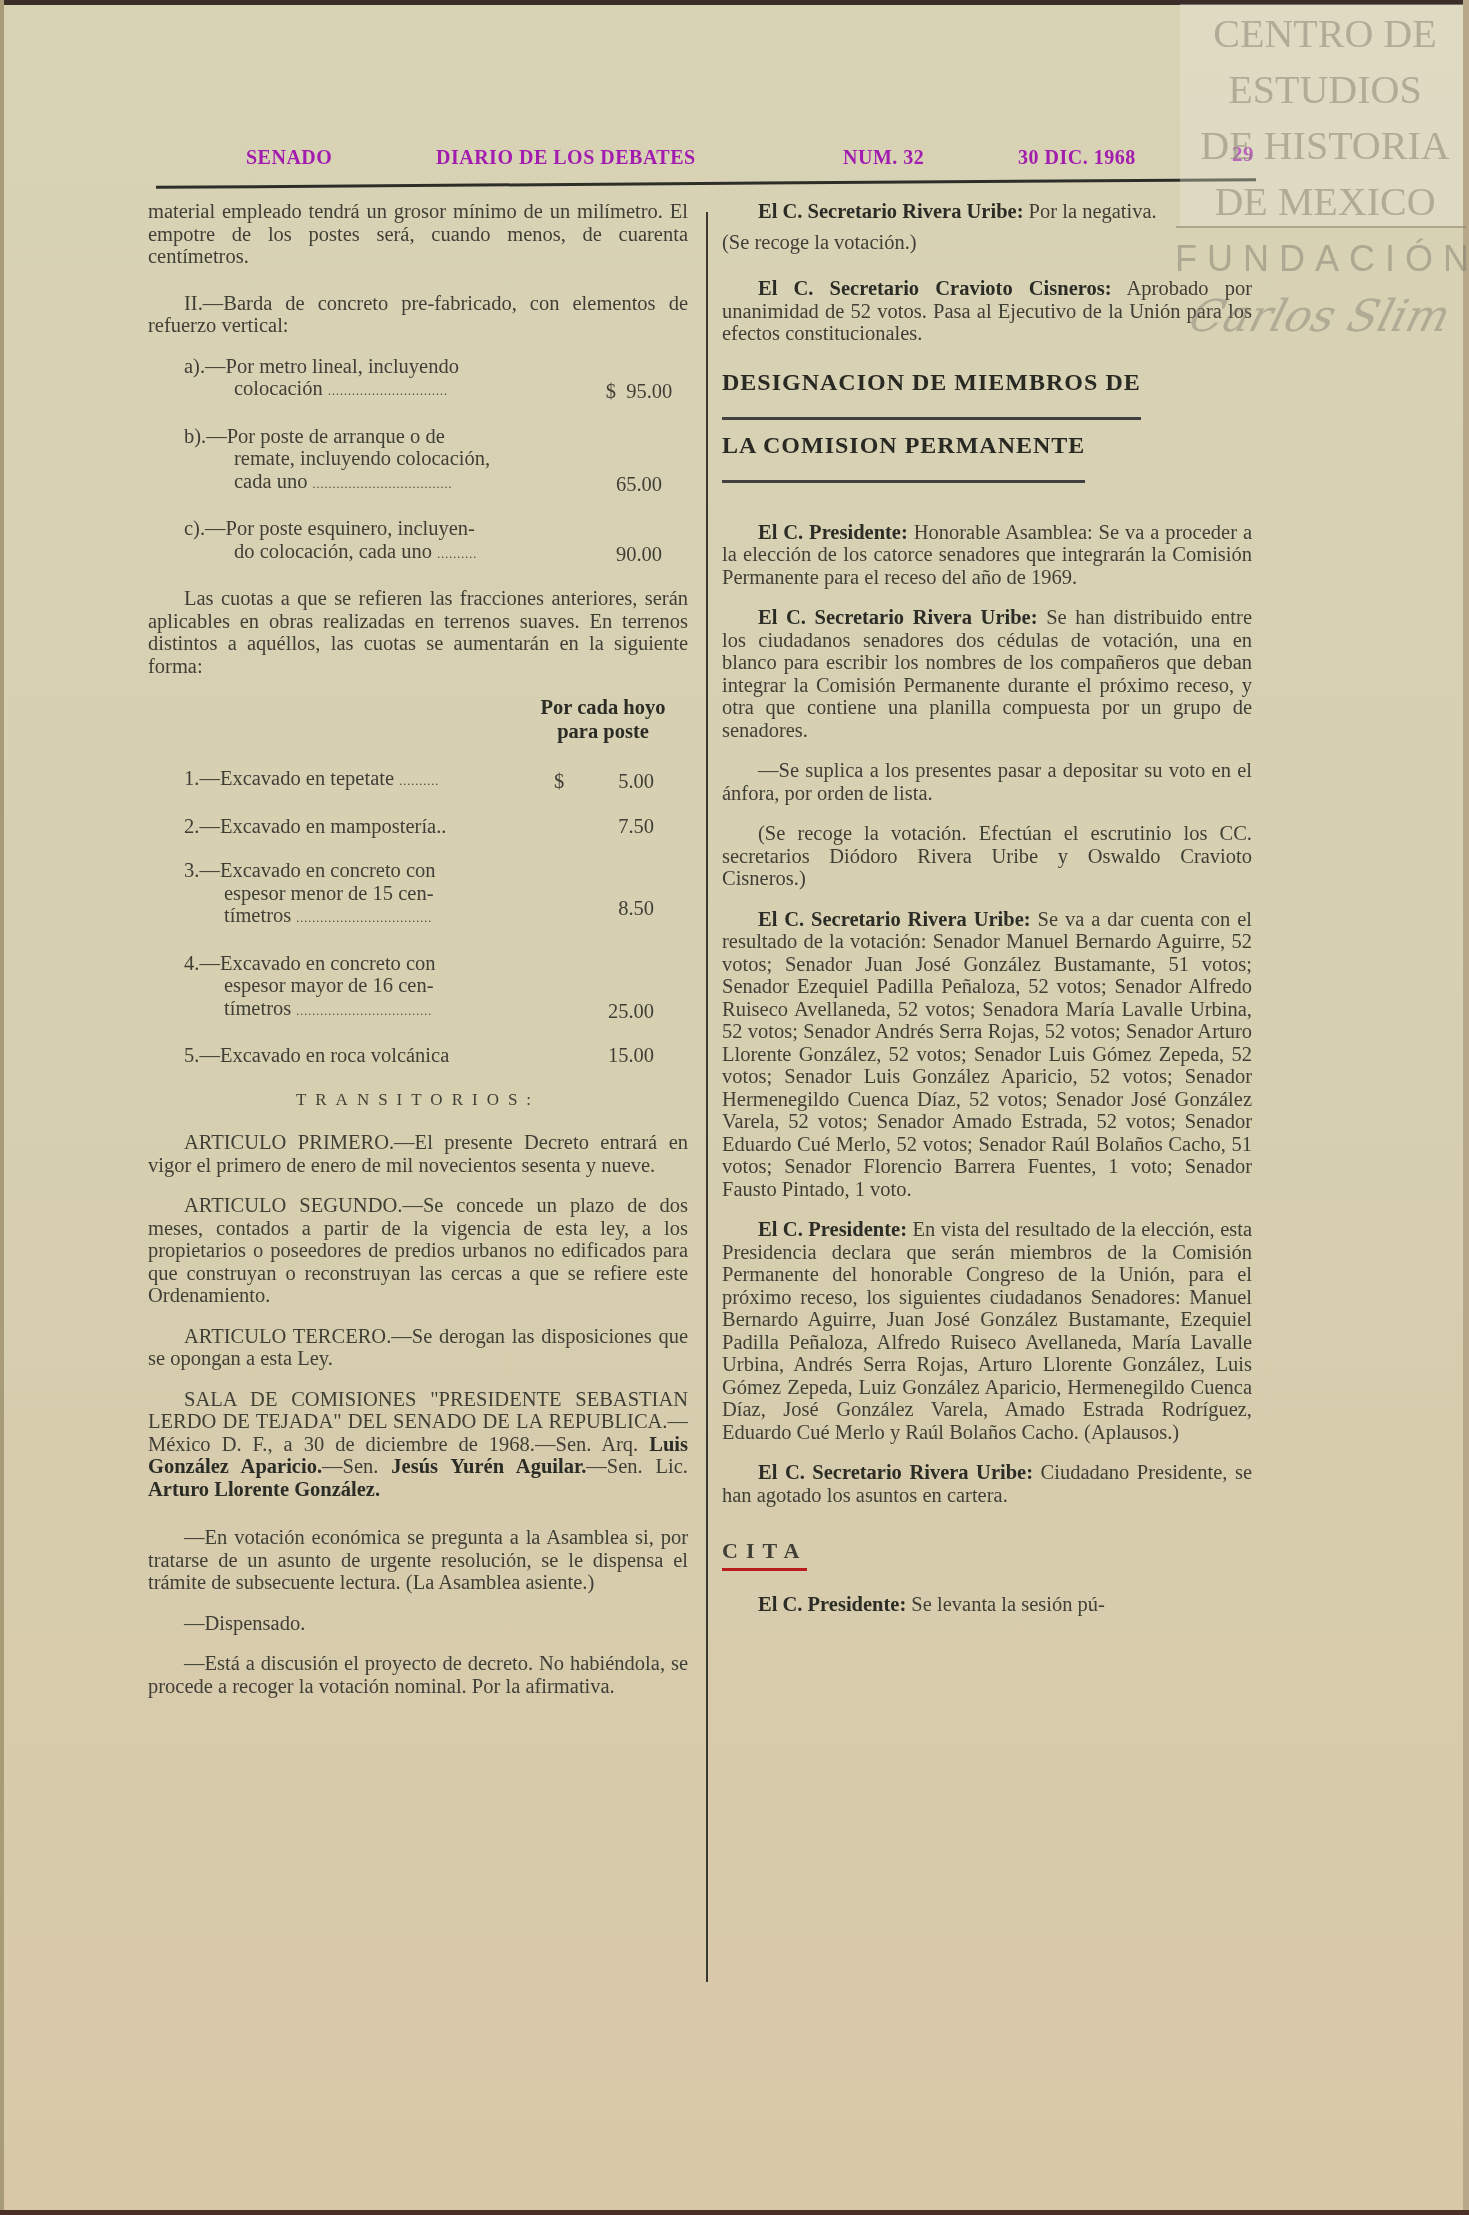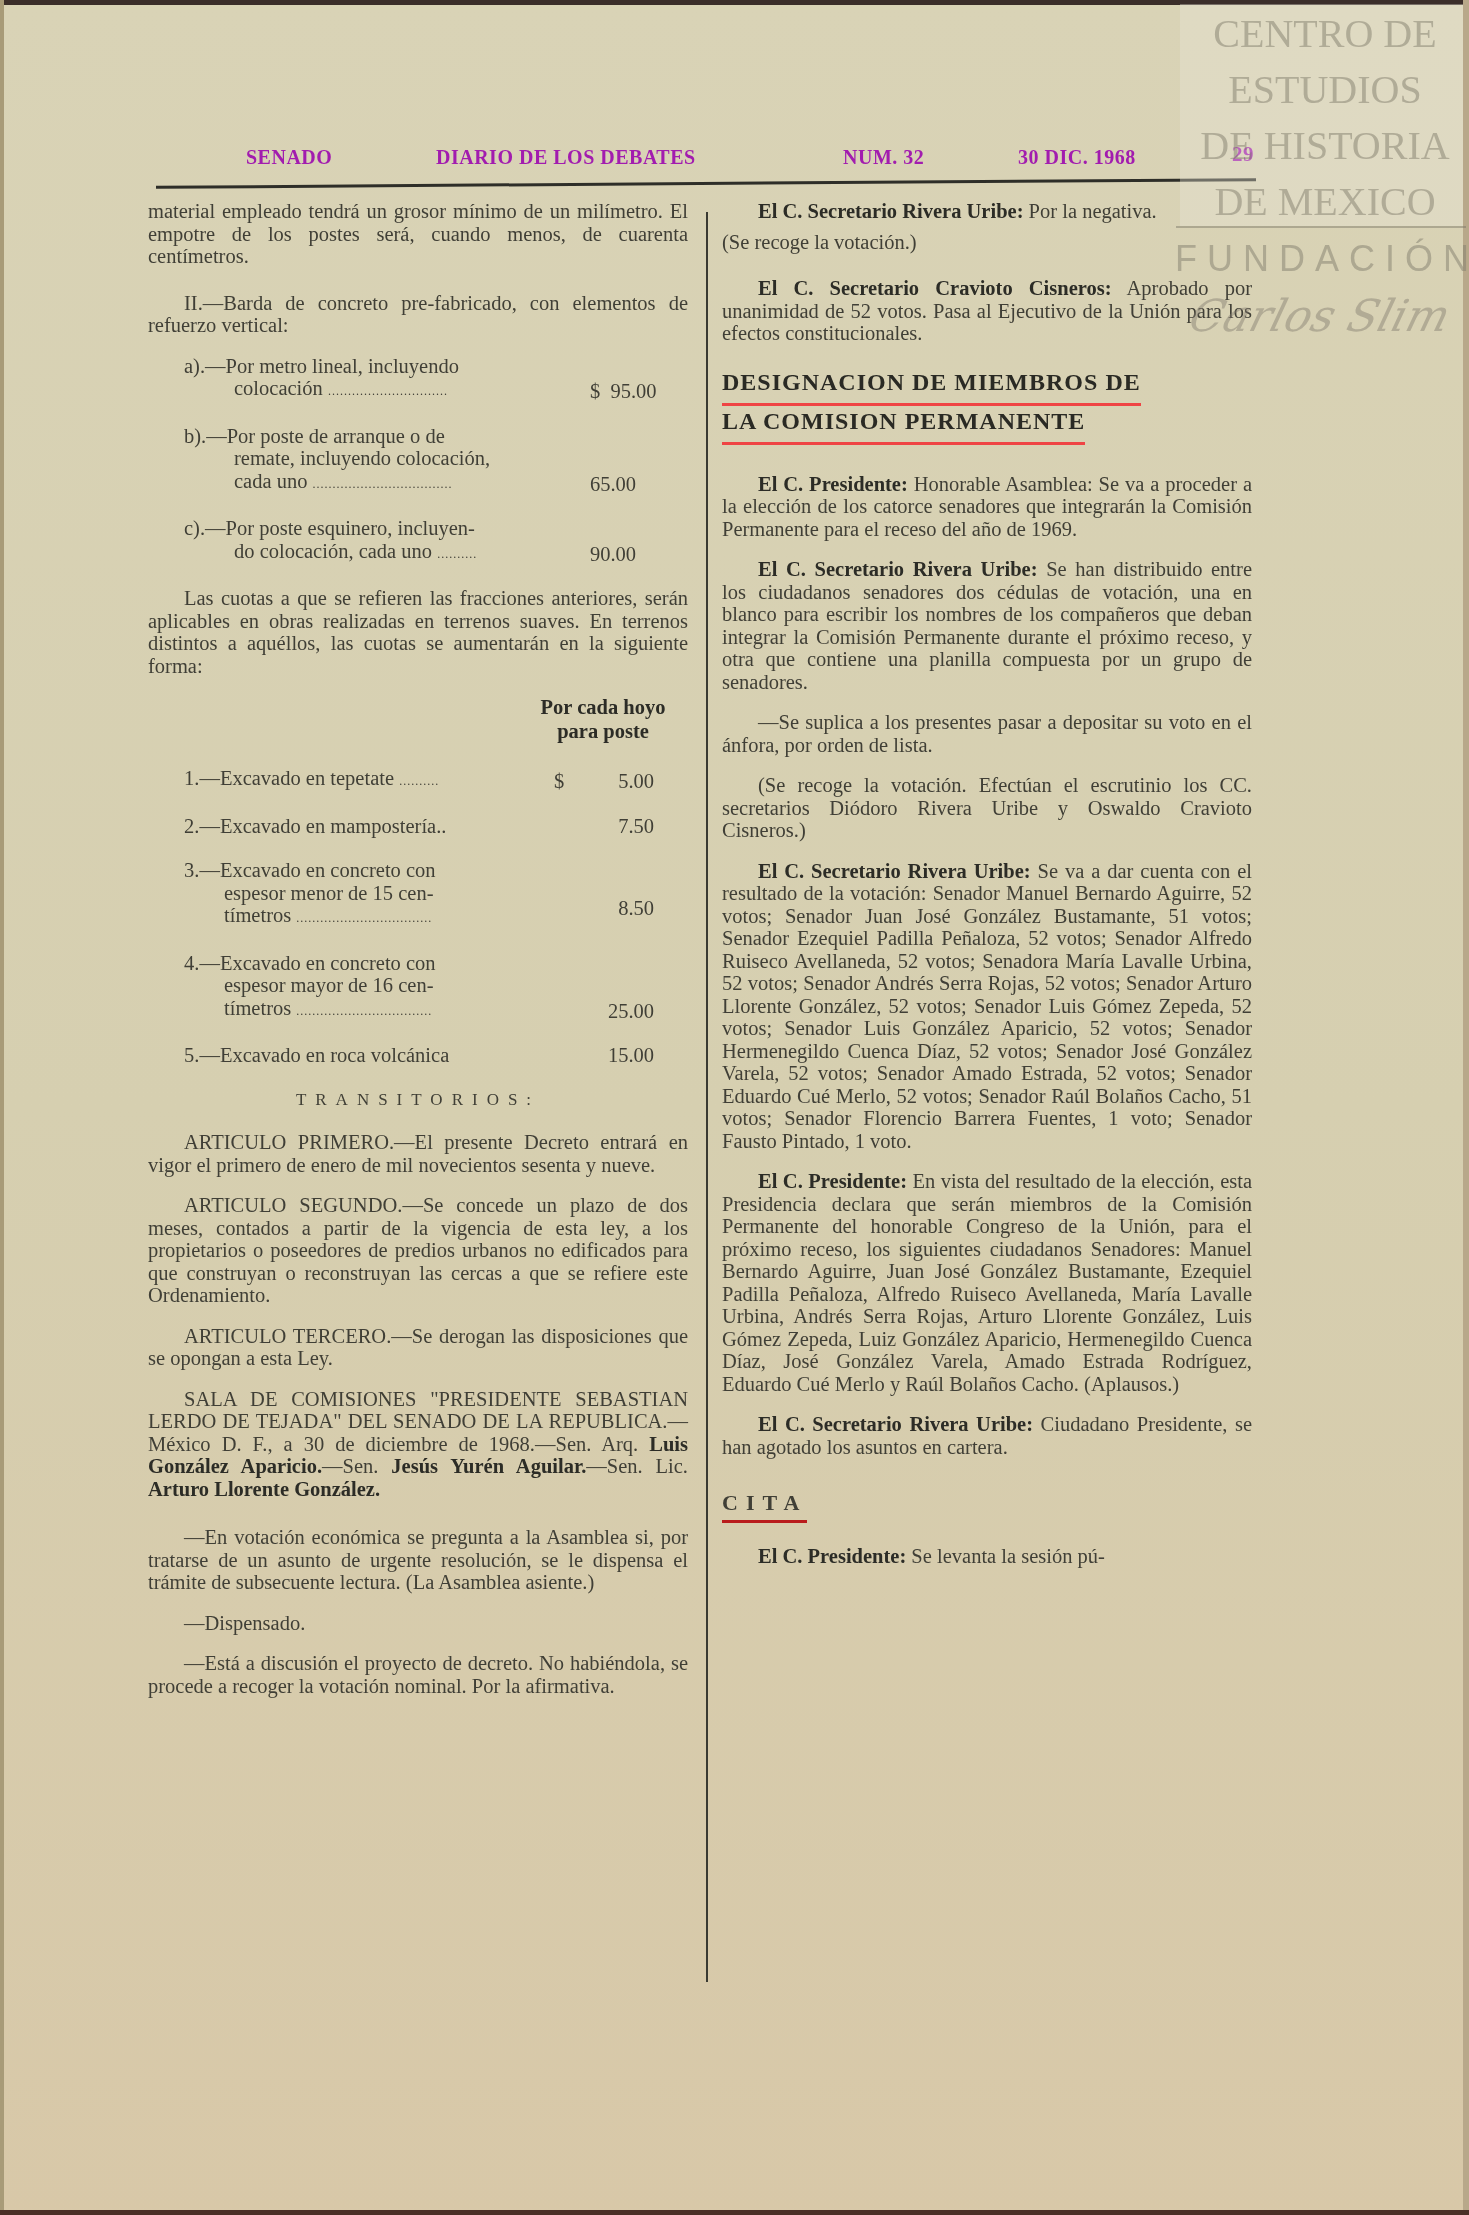--- a/index.html
+++ b/index.html
@@ -31,36 +31,36 @@
   .col-divider { position: absolute; left: 706px; top: 212px; width: 2px; height: 1770px; background: #3a3a32; }
 
   p { margin: 0 0 18px 0; text-align: justify; }
   .indent { text-indent: 36px; }
   .center { text-align: left; }
   .b { font-weight: bold; color: #2c2c26; }
 
   .item { display: flex; justify-content: space-between; align-items: flex-end; margin: 0 0 22px 0; }
   .item .txt { width: 450px; padding-left: 36px; box-sizing: border-box; }
   .item .txt .cont { display: block; padding-left: 50px; }
-  .item .amt { width: 100px; text-align: left; white-space: nowrap; }
+  .item .amt { width: 100px; text-align: center; white-space: nowrap; }
   .dots { letter-spacing: 1px; font-size: 12px; }
 
   .exc { display: flex; justify-content: space-between; align-items: flex-end; margin: 0 0 22px 0; }
   .exc .txt { width: 396px; padding-left: 36px; box-sizing: border-box; }
   .exc .txt .cont { display: block; padding-left: 40px; }
   .exc .dollar { width: 30px; text-align: center; }
   .exc .amt { width: 80px; text-align: right; margin-right: 34px; }
 
   .colhead { text-align: right; font-weight: bold; margin: 8px 0 24px 0; padding-right: 0; line-height: 24px; color: #2c2c26; }
   .colhead span { display: block; text-align: center; width: 170px; margin-left: auto; }
 
   .trans-title { letter-spacing: 9px; text-align: center; font-size: 17px; margin: 6px 0 20px 0; }
   .sec-head { font-weight: bold; font-size: 24px; letter-spacing: 1px; margin: 0; color: #2a2a24; line-height: 30px; }
   .sec-head-wrap { margin: 22px 0 28px 0; }
-  .sec-line { display: inline-block; border-bottom: 3px solid #ef4444; padding-bottom: 6px; }
+  .sec-line { display: inline-block; border-bottom: 3px solid #404040; padding-bottom: 20px; margin-bottom: 10px; }
   .cita { font-weight: bold; font-size: 22px; letter-spacing: 8px; display: inline-block; border-bottom: 3px solid #b91c1c; padding-bottom: 5px; margin: 16px 0 22px 0; }
 
   .wm { position: absolute; font-family: "Liberation Serif", serif; color: rgba(120,115,100,0.45); text-align: center; }
   .wm-box { position: absolute; left: 1180px; top: 4px; width: 283px; height: 222px; background: rgba(235,232,218,0.35); }
   .wm-1 { left: 1190px; top: 6px; width: 270px; font-size: 40px; line-height: 56px; }
   .wm-fund { left: 1175px; top: 238px; width: 290px; font-family: "Liberation Sans", sans-serif; font-size: 36px; letter-spacing: 10px; color: rgba(130,125,110,0.5); }
   .wm-sig { left: 1180px; top: 290px; width: 280px; font-family: "DejaVu Serif", serif; font-style: italic; font-size: 44px; color: rgba(130,125,110,0.45); transform: skewX(-15deg); }
   .wm-rule { position: absolute; left: 1176px; top: 226px; width: 290px; height: 2px; background: rgba(120,115,100,0.45); }
 </style>
 </head>

